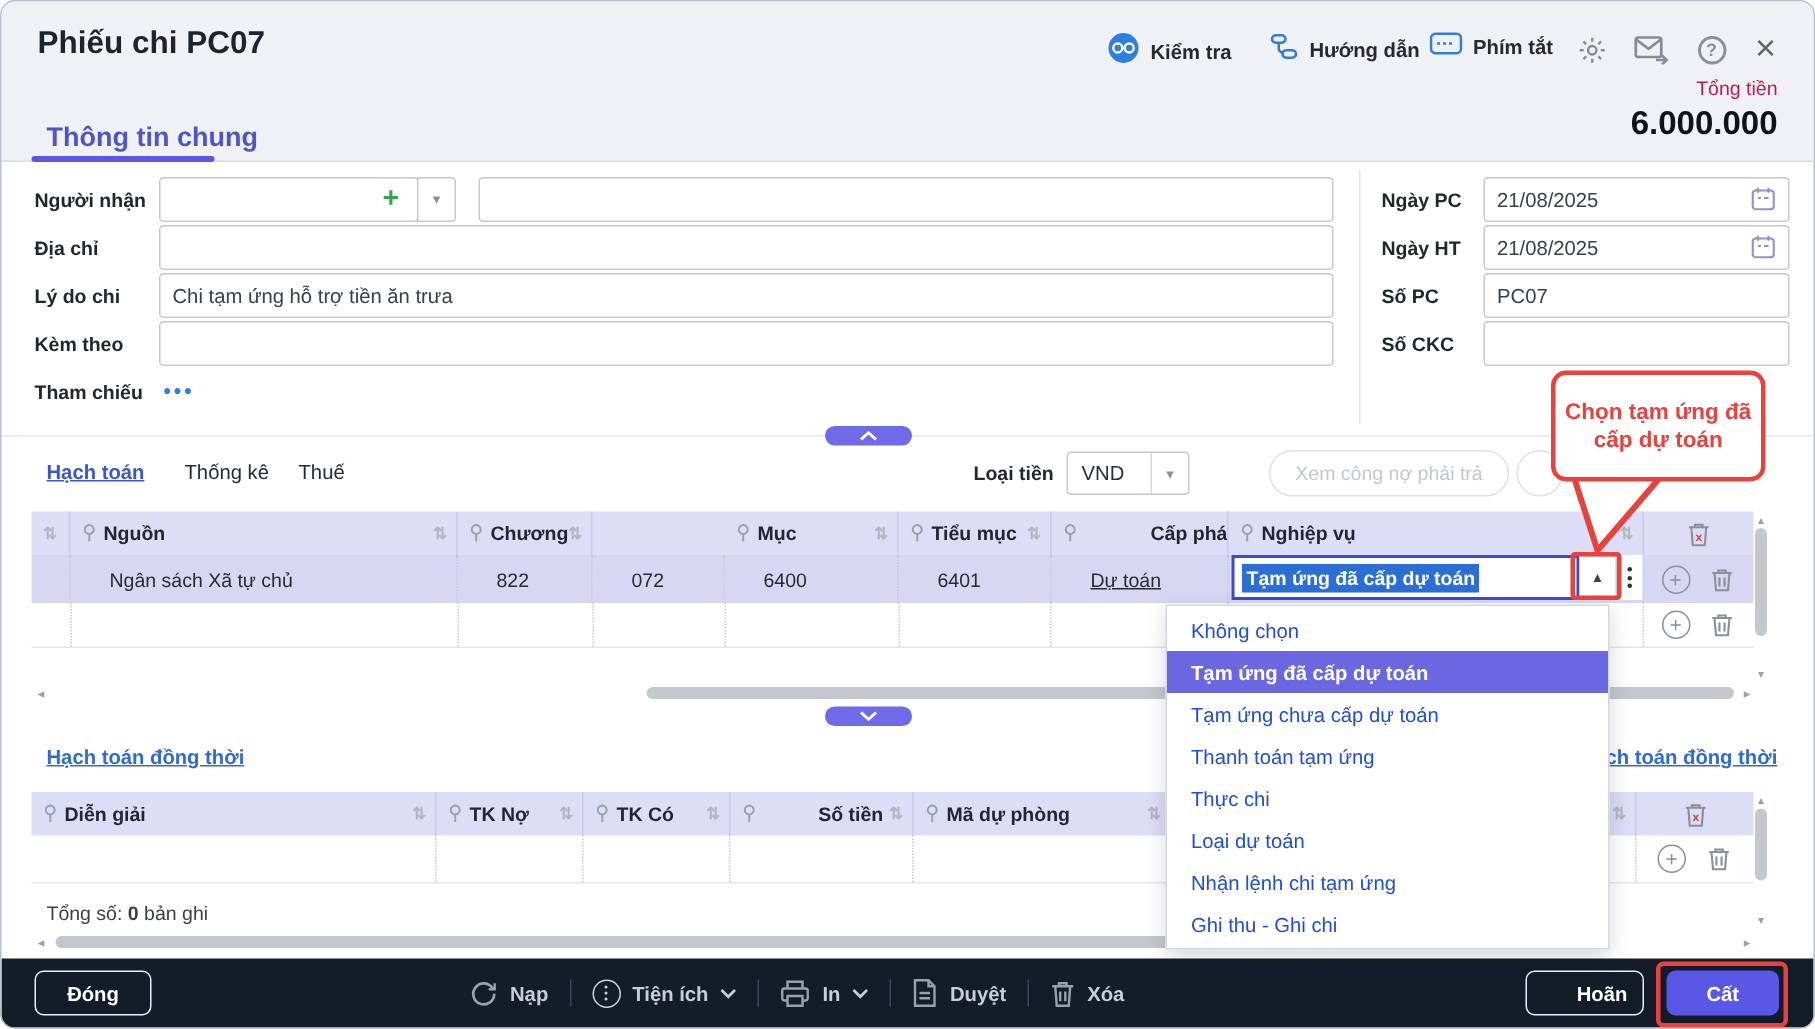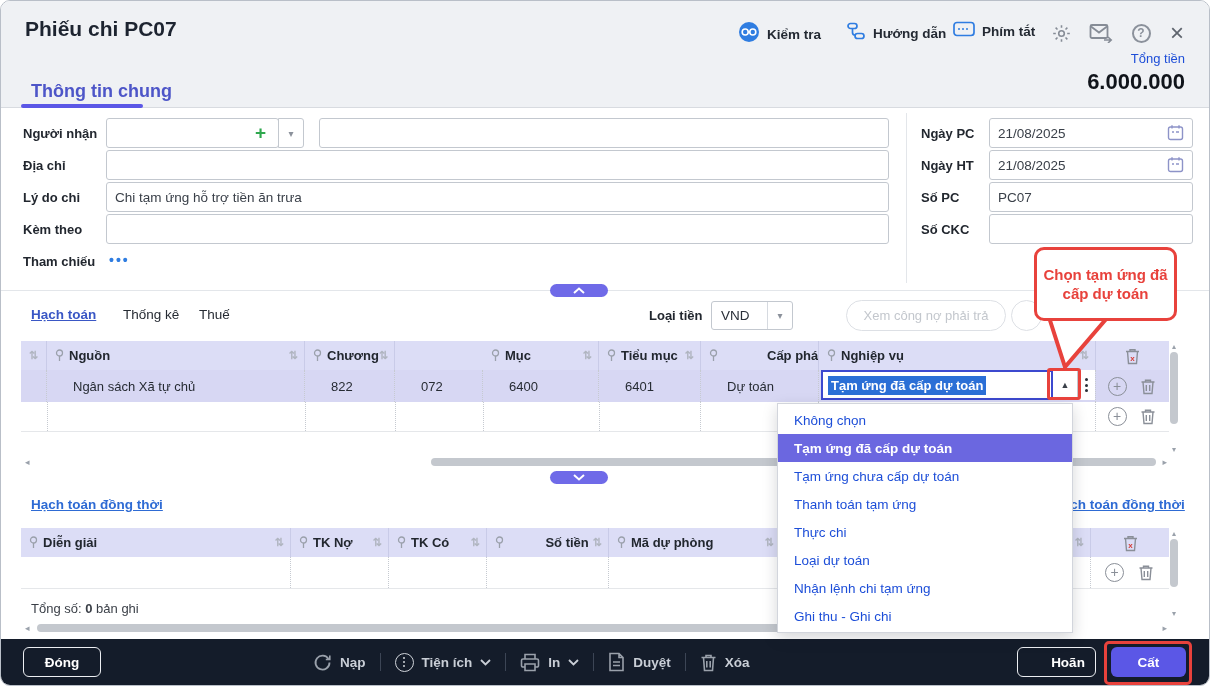--- a/index.html
+++ b/index.html
@@ -6,21 +6,21 @@
   body { background:#fff; font-family:"Liberation Sans", sans-serif; }
   .stage { position:relative; width:1210px; height:686px; }
   .window { position:absolute; inset:0; background:#fff; border:1.5px solid #b9bfc8; border-radius:10px; overflow:hidden; }
 
   
   .header-band { position:absolute; left:0; top:0; width:100%; height:107px; background:#eff1f4; border-bottom:1px solid #d8dbe0; }
   .page-title { position:absolute; left:24px; top:16px; font-size:21px; font-weight:bold; color:#1d2430; }
   .hdr-act { position:absolute; top:20px; display:flex; align-items:center; gap:7px; cursor:pointer; }
   .hdr-act .lbl { font-size:13.5px; font-weight:bold; color:#242a33; }
   .hdr-ico { position:absolute; top:20px; width:24px; height:24px; display:flex; align-items:center; justify-content:center; color:#868c96; cursor:pointer; }
-  .total-label { position:absolute; right:24px; top:50px; font-size:13px; color:#1d4ed8; }
+  .total-label { position:absolute; right:24px; top:50px; font-size:13px; color:#be185d; }
   .total-value { position:absolute; right:24px; top:68px; font-size:22px; font-weight:bold; color:#10141a; }
   .tab { position:absolute; left:30px; top:80px; font-size:18px; font-weight:bold; color:#4d55c8; cursor:pointer; }
   .tab-underline { position:absolute; left:20px; top:103px; width:122px; height:4px; background:#5b57e6; border-radius:2px; }
 
   
   .flabel { position:absolute; font-size:13px; font-weight:bold; color:#22272f; }
   .finput { position:absolute; height:30px; border:1px solid #c3c8cf; border-radius:3px; background:#fff; font-family:"Liberation Sans",sans-serif; font-size:13.5px; color:#3a4049; padding:0 8px; outline:none; }
   .vdivider { position:absolute; left:905px; top:112px; width:1px; height:170px; background:#e3e6ea; }
   .plus-glyph { position:absolute; color:#2fa84e; font-size:19px; font-weight:bold; cursor:pointer; }
   .combo-arrow-seg { position:absolute; width:26px; height:30px; border:1px solid #c3c8cf; border-left:1px solid #c3c8cf; border-radius:0 3px 3px 0; background:#fff; display:flex; align-items:center; justify-content:center; color:#8b919b; font-size:10px; cursor:pointer; }
@@ -301,21 +301,21 @@
     </div>
   </div>
 
   <div class="trow sel" style="left:20px; top:369px; width:1148px;">
     <div class="td" style="width:26px; padding-left:0;"></div>
     <div class="td" style="width:258px;">Ngân sách Xã tự chủ</div>
     <div class="td" style="width:90px;">822</div>
     <div class="td" style="width:88px;">072</div>
     <div class="td" style="width:116px;">6400</div>
     <div class="td" style="width:102px;">6401</div>
-    <div class="td" style="width:118px;">Dự toán</div>
+    <div class="td" style="width:118px;text-decoration:underline;">Dự toán</div>
     <div class="td" style="width:277px; padding-left:0;"></div>
     <div class="td" style="width:73px; padding-left:0; border-right:none; justify-content:center; gap:9px;">
       <span class="icon-btn">
             <span class="circle-plus">+</span>
           </span>
       <span class="icon-btn">
         <svg width="16" height="17" viewBox="0 0 16 17" fill="none" stroke="#8a8f98" stroke-width="1.4">
               <path d="M1.5 4 h13 M5.5 4 V2.3 h5 V4 M3 4 l1 11.5 h8 L13 4 M6.3 7 v6 M9.7 7 v6"></path>
             </svg>
       </span>

